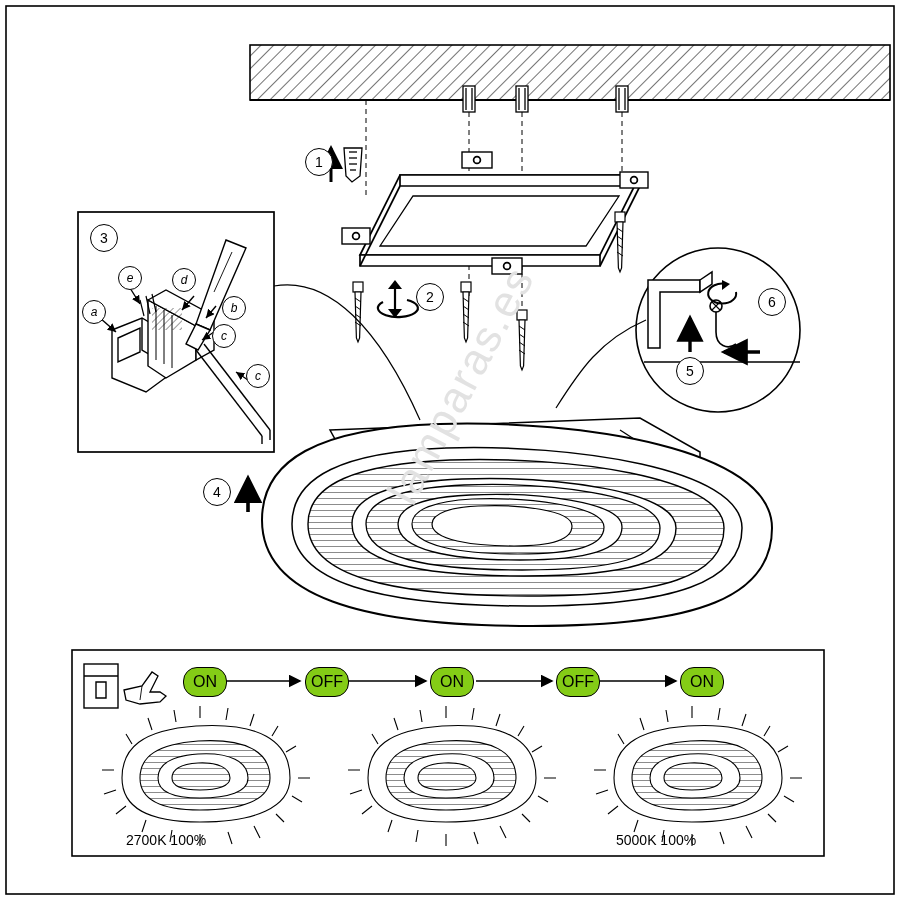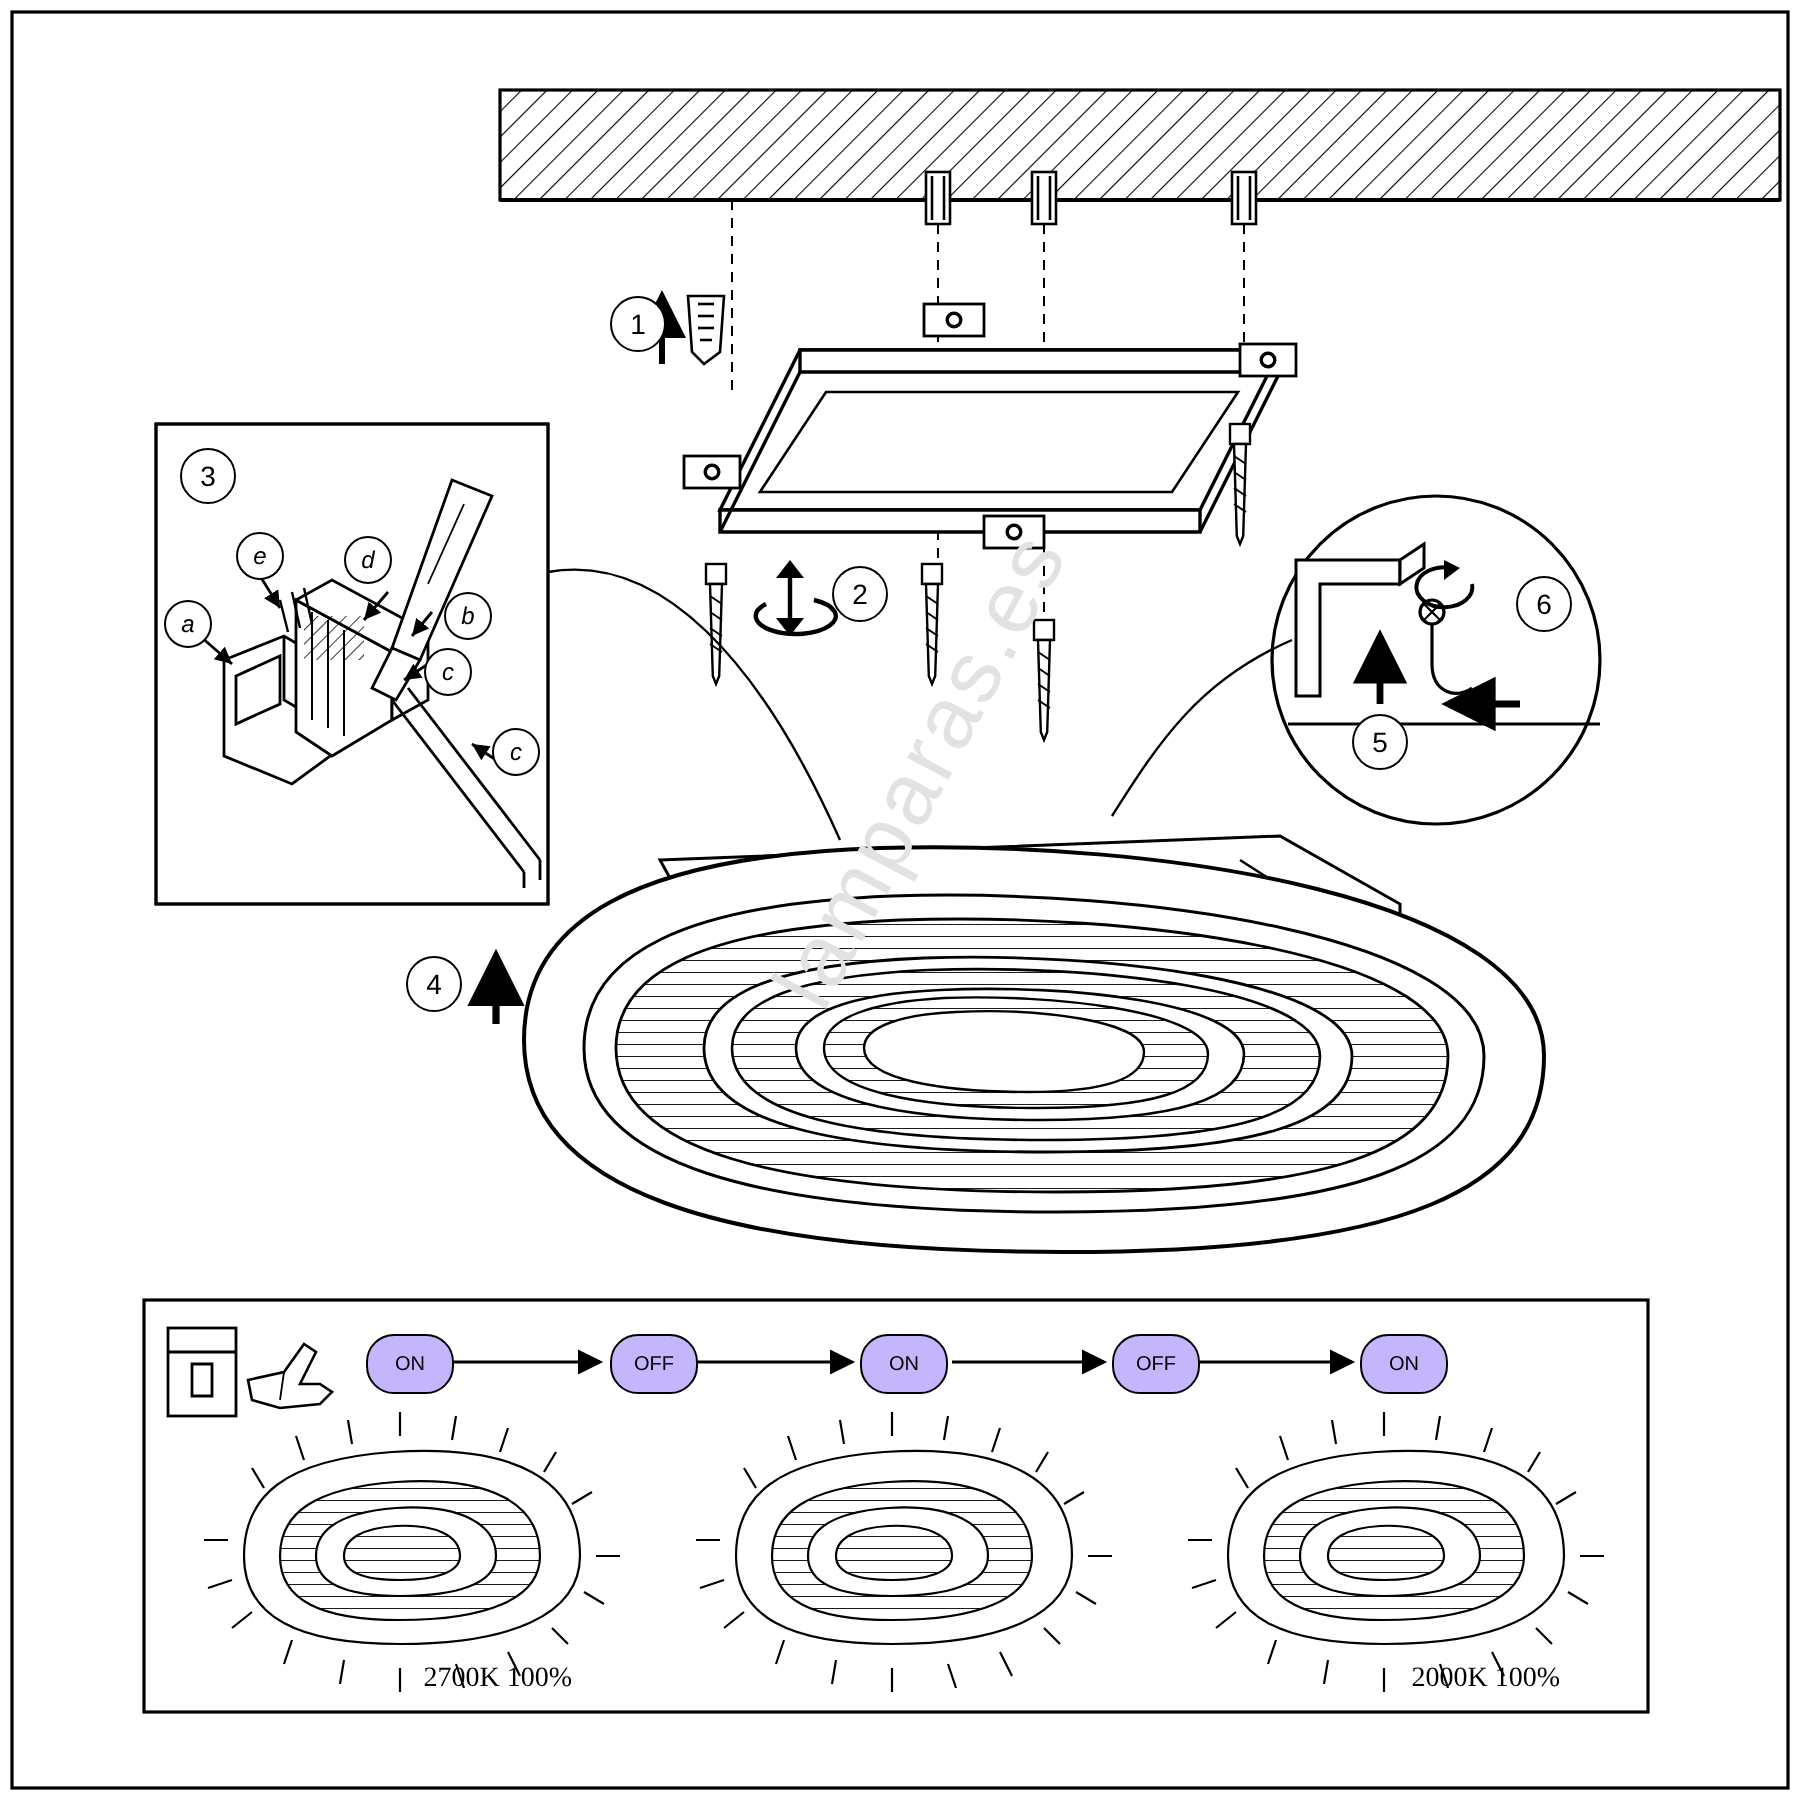--- a/index.html
+++ b/index.html
@@ -2,22 +2,22 @@
 <html><head>
 <meta charset="utf-8">
 <style>
   html,body{margin:0;padding:0;background:#ffffff;}
   body{font-family:"Liberation Sans", sans-serif;}
   #page{position:relative;width:900px;height:900px;overflow:hidden;background:#fff;}
   #page svg{position:absolute;left:0;top:0;width:900px;height:900px;}
   .step-num{position:absolute;width:26px;height:26px;border:1.6px solid #000;border-radius:50%;
             display:flex;align-items:center;justify-content:center;font-size:14px;background:#fff;}
   .onoff{position:absolute;width:42px;height:28px;border:1.6px solid #000;border-radius:14px;
-         display:flex;align-items:center;justify-content:center;font-size:10px;background:#c4b5fd;}
-  .cct{position:absolute;font-size:14px;text-align:right;font-family:Liberation Serif, serif;}
+         display:flex;align-items:center;justify-content:center;font-size:16px;background:#84cc16;}
+  .cct{position:absolute;font-size:14px;text-align:left;}
   .watermark{position:absolute;left:330px;top:360px;font-size:44px;color:#e2e2e2;
              transform:rotate(-62deg);letter-spacing:2px;pointer-events:none;font-family:"Liberation Sans", sans-serif;}
 </style>
 </head>
 <body>
 
 <div id="page">
 
   <svg viewBox="0 0 900 900" xmlns="http://www.w3.org/2000/svg">
     <defs>
@@ -290,15 +290,15 @@
   <div class="step-num" style="left:172px;top:268px;width:22px;height:22px;font-size:12px;font-style:italic;">d</div>
   <div class="step-num" style="left:118px;top:266px;width:22px;height:22px;font-size:12px;font-style:italic;">e</div>
 
   <div class="onoff" style="left:183px;top:667px;">ON</div>
   <div class="onoff" style="left:305px;top:667px;">OFF</div>
   <div class="onoff" style="left:430px;top:667px;">ON</div>
   <div class="onoff" style="left:556px;top:667px;">OFF</div>
   <div class="onoff" style="left:680px;top:667px;">ON</div>
 
   <div class="cct" style="left:126px;top:832px;width:160px;">2700K 100%</div>
-  <div class="cct" style="left:616px;top:832px;width:164px;">2000K 100%</div>
+  <div class="cct" style="left:616px;top:832px;width:164px;">5000K 100%</div>
 
 </div>
 
 </body></html>

